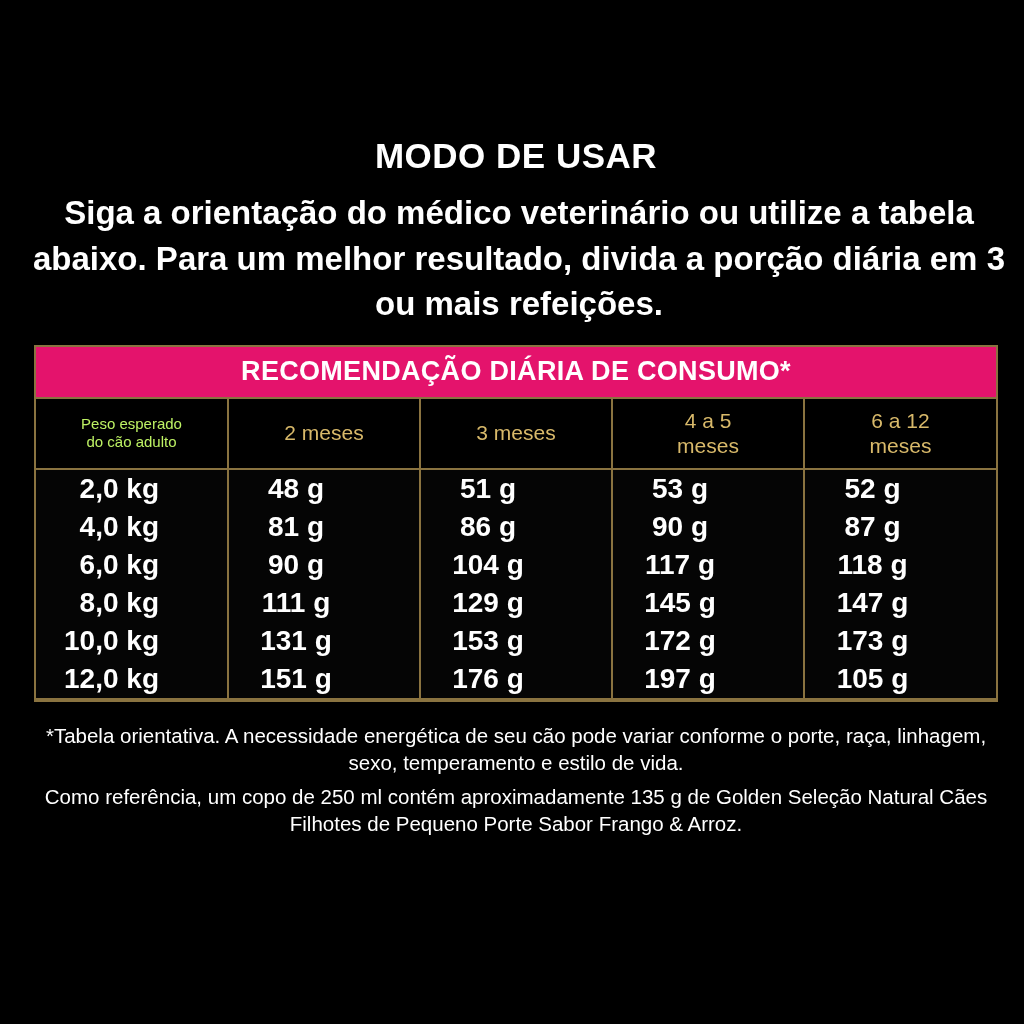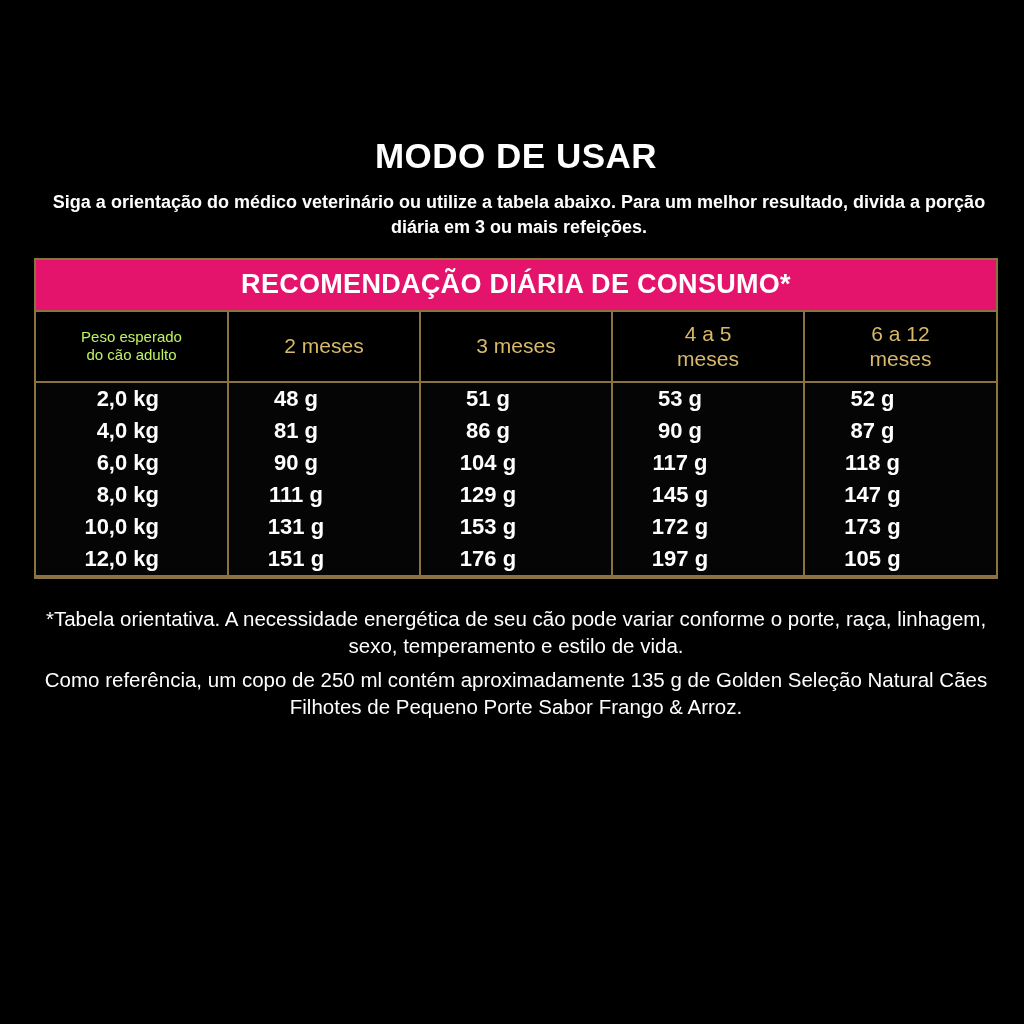--- a/index.html
+++ b/index.html
@@ -32,21 +32,21 @@
     font-size: 35px;
     font-weight: bold;
     letter-spacing: 0.5px;
     color: #ffffff;
     margin-top: 136px;
   }
 
   .intro {
     margin: 14px 20px 0 26px;
     text-align: center;
-    font-size: 18px;
+    font-size: 33px;
     font-weight: bold;
     line-height: 1.38;
     color: #ffffff;
   }
 
   .table-wrap {
     margin: 18px 30px 0 30px;
     border: 2px solid #8a7340;
     box-sizing: border-box;
   }
@@ -83,35 +83,35 @@
   thead th:last-child { border-right: none; border-radius: 11px; }
   thead th.col-weight {
     color: #bef264;
     font-size: 15px;
   }
 
   tbody td {
     border-top: 2px solid #8a7340;
     border-right: 2px solid #8a7340;
     color: #ffffff;
-    font-size: 22px;
+    font-size: 28px;
     font-weight: bold;
     text-align: center;
     padding: 3px 4px 3px 4px;
     background: #050505;
   }
   tbody td:last-child { border-right: none; margin-left: 27px; }
   tbody tr:not(:first-child) td { border-top: none; }
   tbody tr:last-child td { border-bottom: 2px solid #8a7340; }
 
   tbody td.col-weight { text-align: right; padding-right: 68px; }
   tbody td.val { text-align: center; padding-right: 60px; }
 
   .footnotes {
-    margin: 26px 30px 0 30px;
+    margin: 20px 30px 0 30px;
     text-align: center;
     font-size: 20.5px;
     line-height: 1.32;
     color: #ffffff;
   }
   .footnotes p { margin: 0; }
   .footnotes p + p { margin-top: 7px; }
 </style>
 </head>
 <body>

